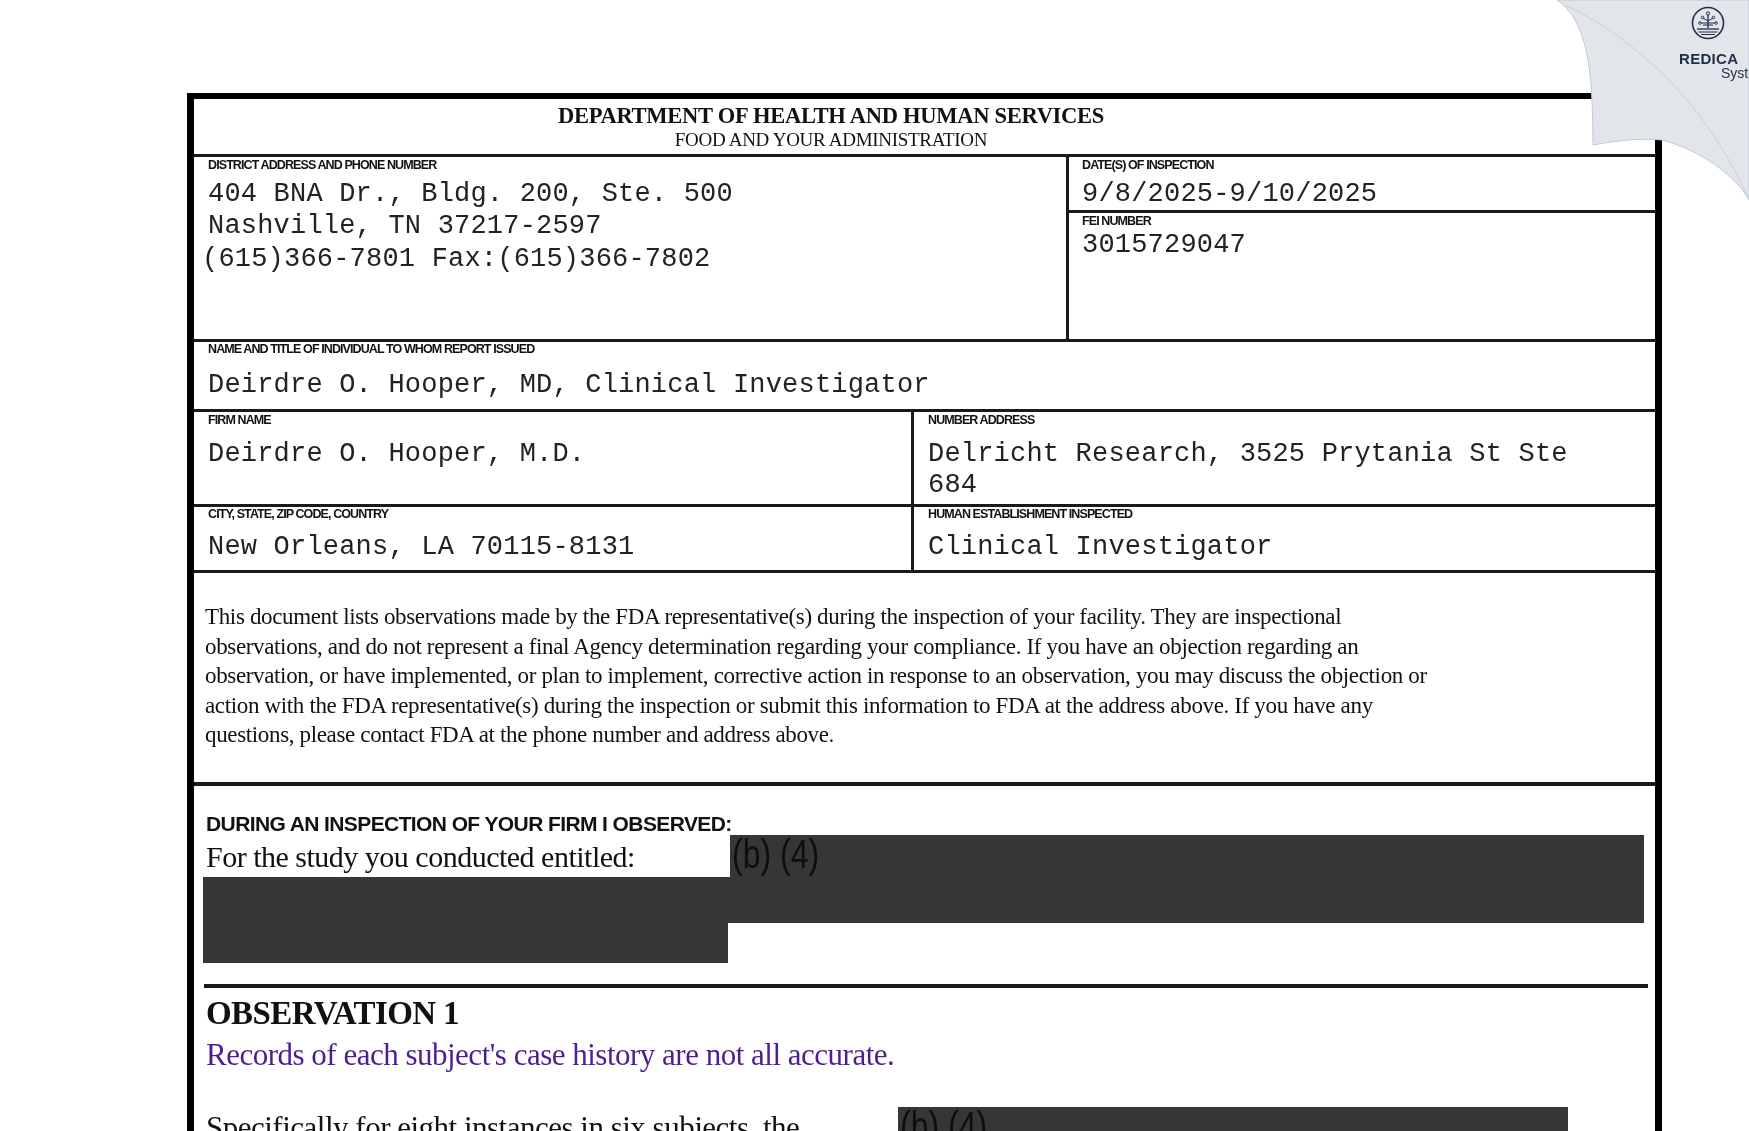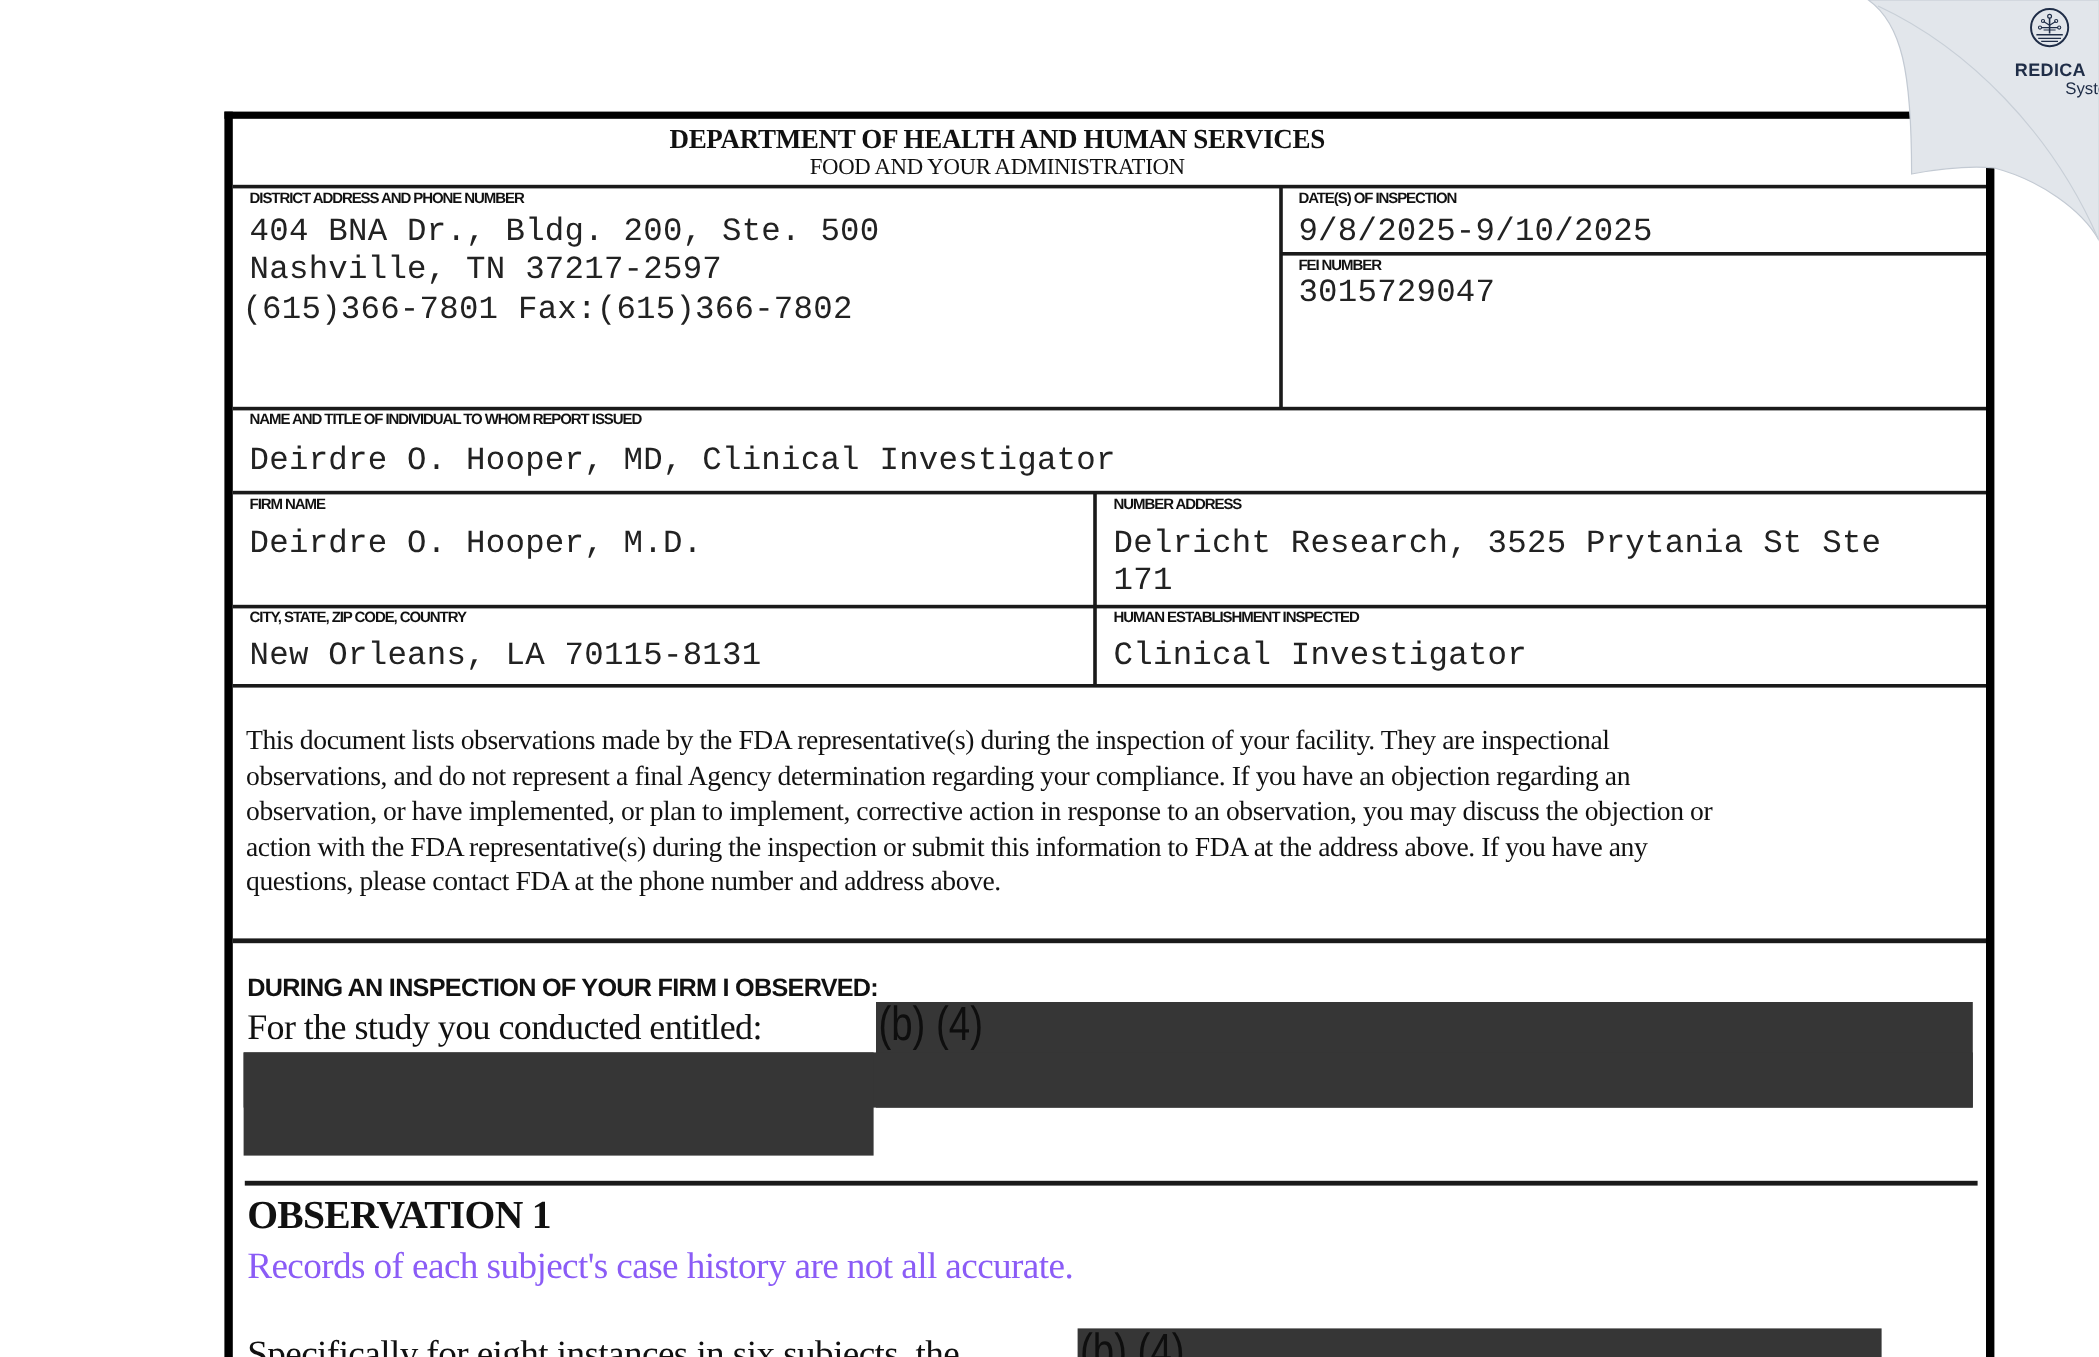--- a/index.html
+++ b/index.html
@@ -11,21 +11,21 @@
   .title1 span, .title2 span { display:inline-block; }
   .title2 { position:absolute; left:0; width:1662px; top:129px; text-align:center; font-family:"Liberation Serif", serif; font-size:19px; letter-spacing:-0.3px; }
   .label { position:absolute; font-family:"Liberation Sans", sans-serif; font-size:12.5px; font-weight:bold; letter-spacing:-0.9px; color:#111; white-space:nowrap; }
   .mono { position:absolute; font-family:"Liberation Mono", monospace; font-size:27px; color:#222; white-space:nowrap; letter-spacing:0.2px; }
   .para { position:absolute; left:205px; top:602px; width:1450px; font-family:"Liberation Serif", serif; font-size:23px; line-height:29.5px; color:#111; letter-spacing:-0.35px; }
   .observed { position:absolute; left:206px; top:812px; font-family:"Liberation Sans", sans-serif; font-weight:bold; font-size:21px; letter-spacing:-0.6px; color:#111; white-space:nowrap; }
   .study { position:absolute; left:206px; top:840px; font-family:"Liberation Serif", serif; font-size:30px; color:#111; white-space:nowrap; letter-spacing:-0.5px; }
   .redact { position:absolute; background:#363636; }
   .redact-label { position:absolute; font-family:"Liberation Sans", sans-serif; font-size:40px; color:#0e0e0e; white-space:nowrap; transform:scaleX(0.8); transform-origin:left top; }
   .obs-title { position:absolute; left:206px; top:995px; font-family:"Liberation Serif", serif; font-weight:bold; font-size:33px; color:#111; white-space:nowrap; letter-spacing:-0.6px; }
-  .obs-text { position:absolute; left:206px; top:1037px; font-family:"Liberation Serif", serif; font-size:31px; color:#8b5cf6; white-space:nowrap; letter-spacing:-0.5px; }
+  .obs-text { position:absolute; left:206px; top:1037px; font-family:"Liberation Serif", serif; font-size:31px; color:#4c1d95; white-space:nowrap; letter-spacing:-0.5px; }
   .obs-spec { position:absolute; left:206px; top:1110px; font-family:"Liberation Serif", serif; font-size:31px; color:#111; white-space:nowrap; letter-spacing:-0.5px; }
   .logo-wrap { position:absolute; left:0; top:0; width:1740px; height:1131px; pointer-events:none; }
   .logo-text { position:absolute; font-family:"Liberation Sans", sans-serif; color:#1f2d47; white-space:nowrap; }
 </style>
 </head>
 <body>
 
 <div class="form"></div>
 
 <div class="title1"><span>DEPARTMENT OF HEALTH AND HUMAN SERVICES</span></div>
@@ -48,21 +48,21 @@
 <div class="hline" style="left:194px; top:339px; width:1461px;"></div>
 <div class="label" style="left:208px; top:342px;">NAME AND TITLE OF INDIVIDUAL TO WHOM REPORT ISSUED</div>
 <div class="mono" style="left:208px; top:370px;">Deirdre O. Hooper, MD, Clinical Investigator</div>
 
 <div class="hline" style="left:194px; top:409px; width:1461px;"></div>
 <div class="vline" style="left:911px; top:410px; height:161px;"></div>
 <div class="label" style="left:208px; top:413px;">FIRM NAME</div>
 <div class="mono" style="left:208px; top:439px;">Deirdre O. Hooper, M.D.</div>
 <div class="label" style="left:928px; top:413px;">NUMBER ADDRESS</div>
 <div class="mono" style="left:928px; top:439px;">Delricht Research, 3525 Prytania St Ste</div>
-<div class="mono" style="left:928px; top:470px;">171</div>
+<div class="mono" style="left:928px; top:470px;">684</div>
 
 <div class="hline" style="left:194px; top:504px; width:1461px;"></div>
 <div class="label" style="left:208px; top:507px;">CITY, STATE, ZIP CODE, COUNTRY</div>
 <div class="mono" style="left:208px; top:532px;">New Orleans, LA 70115-8131</div>
 <div class="label" style="left:928px; top:507px;">HUMAN ESTABLISHMENT INSPECTED</div>
 <div class="mono" style="left:928px; top:532px;">Clinical Investigator</div>
 
 <div class="hline" style="left:194px; top:570px; width:1461px;"></div>
 
 <div class="para">

